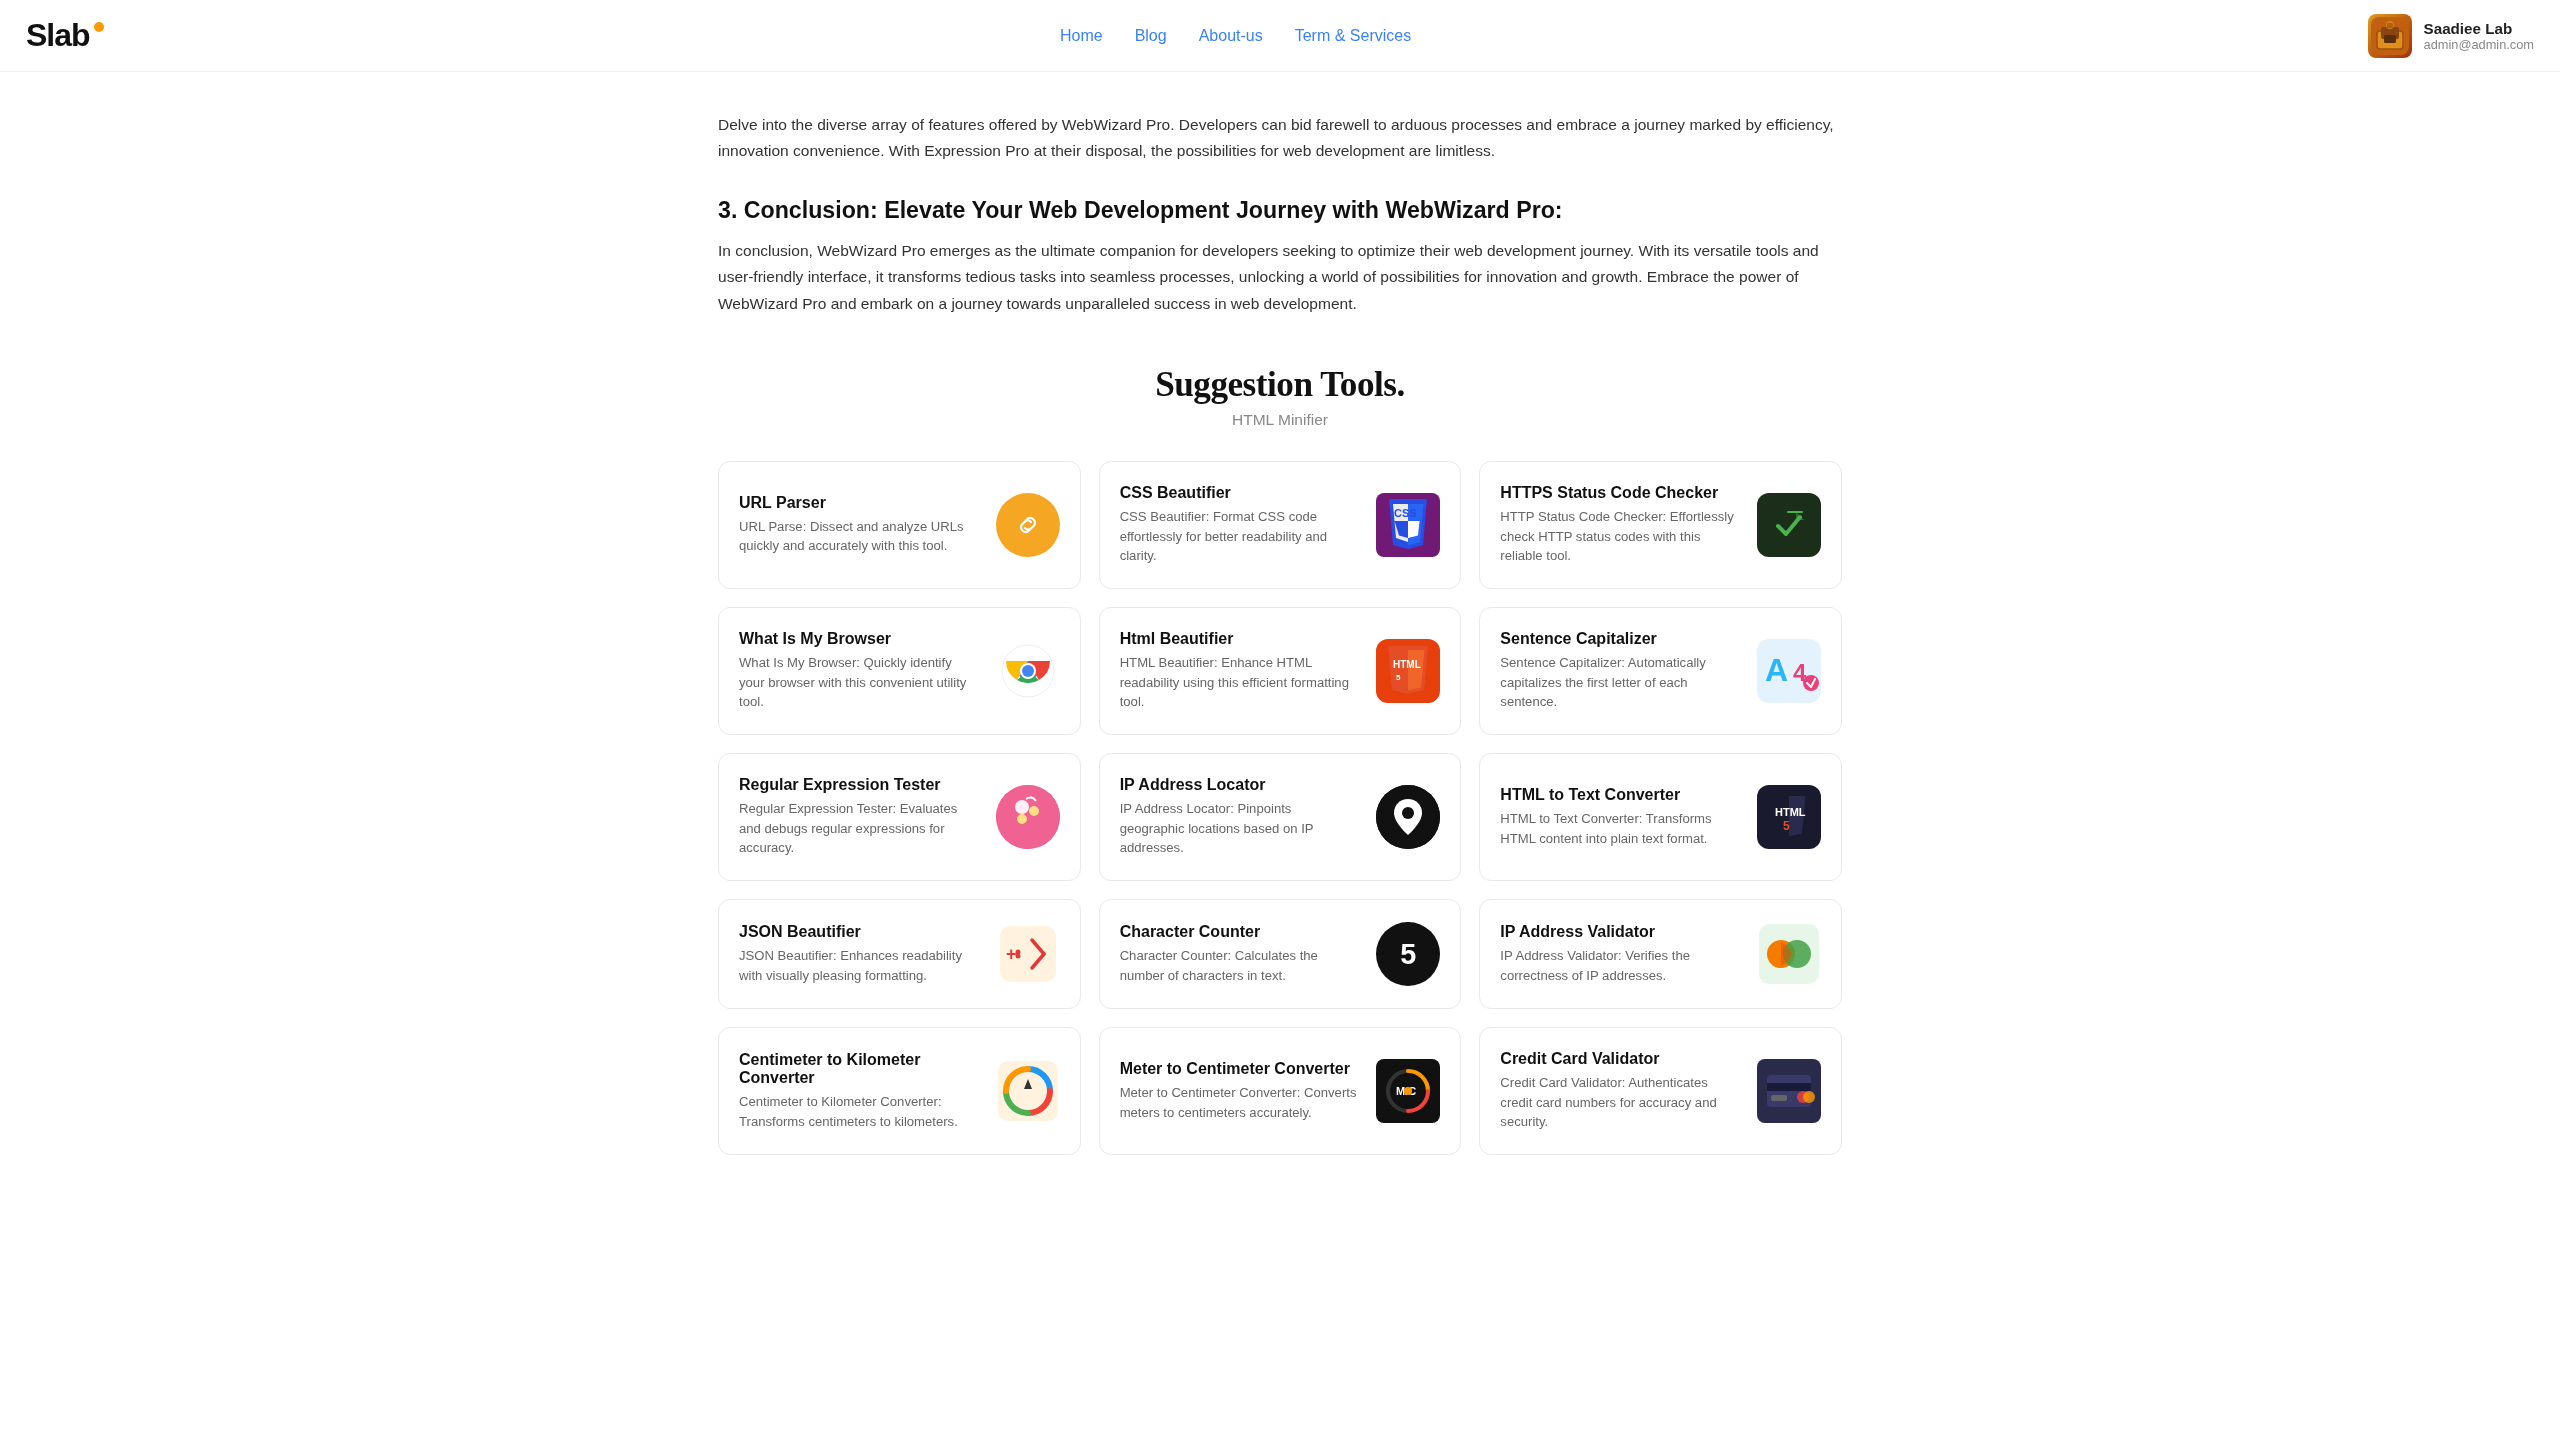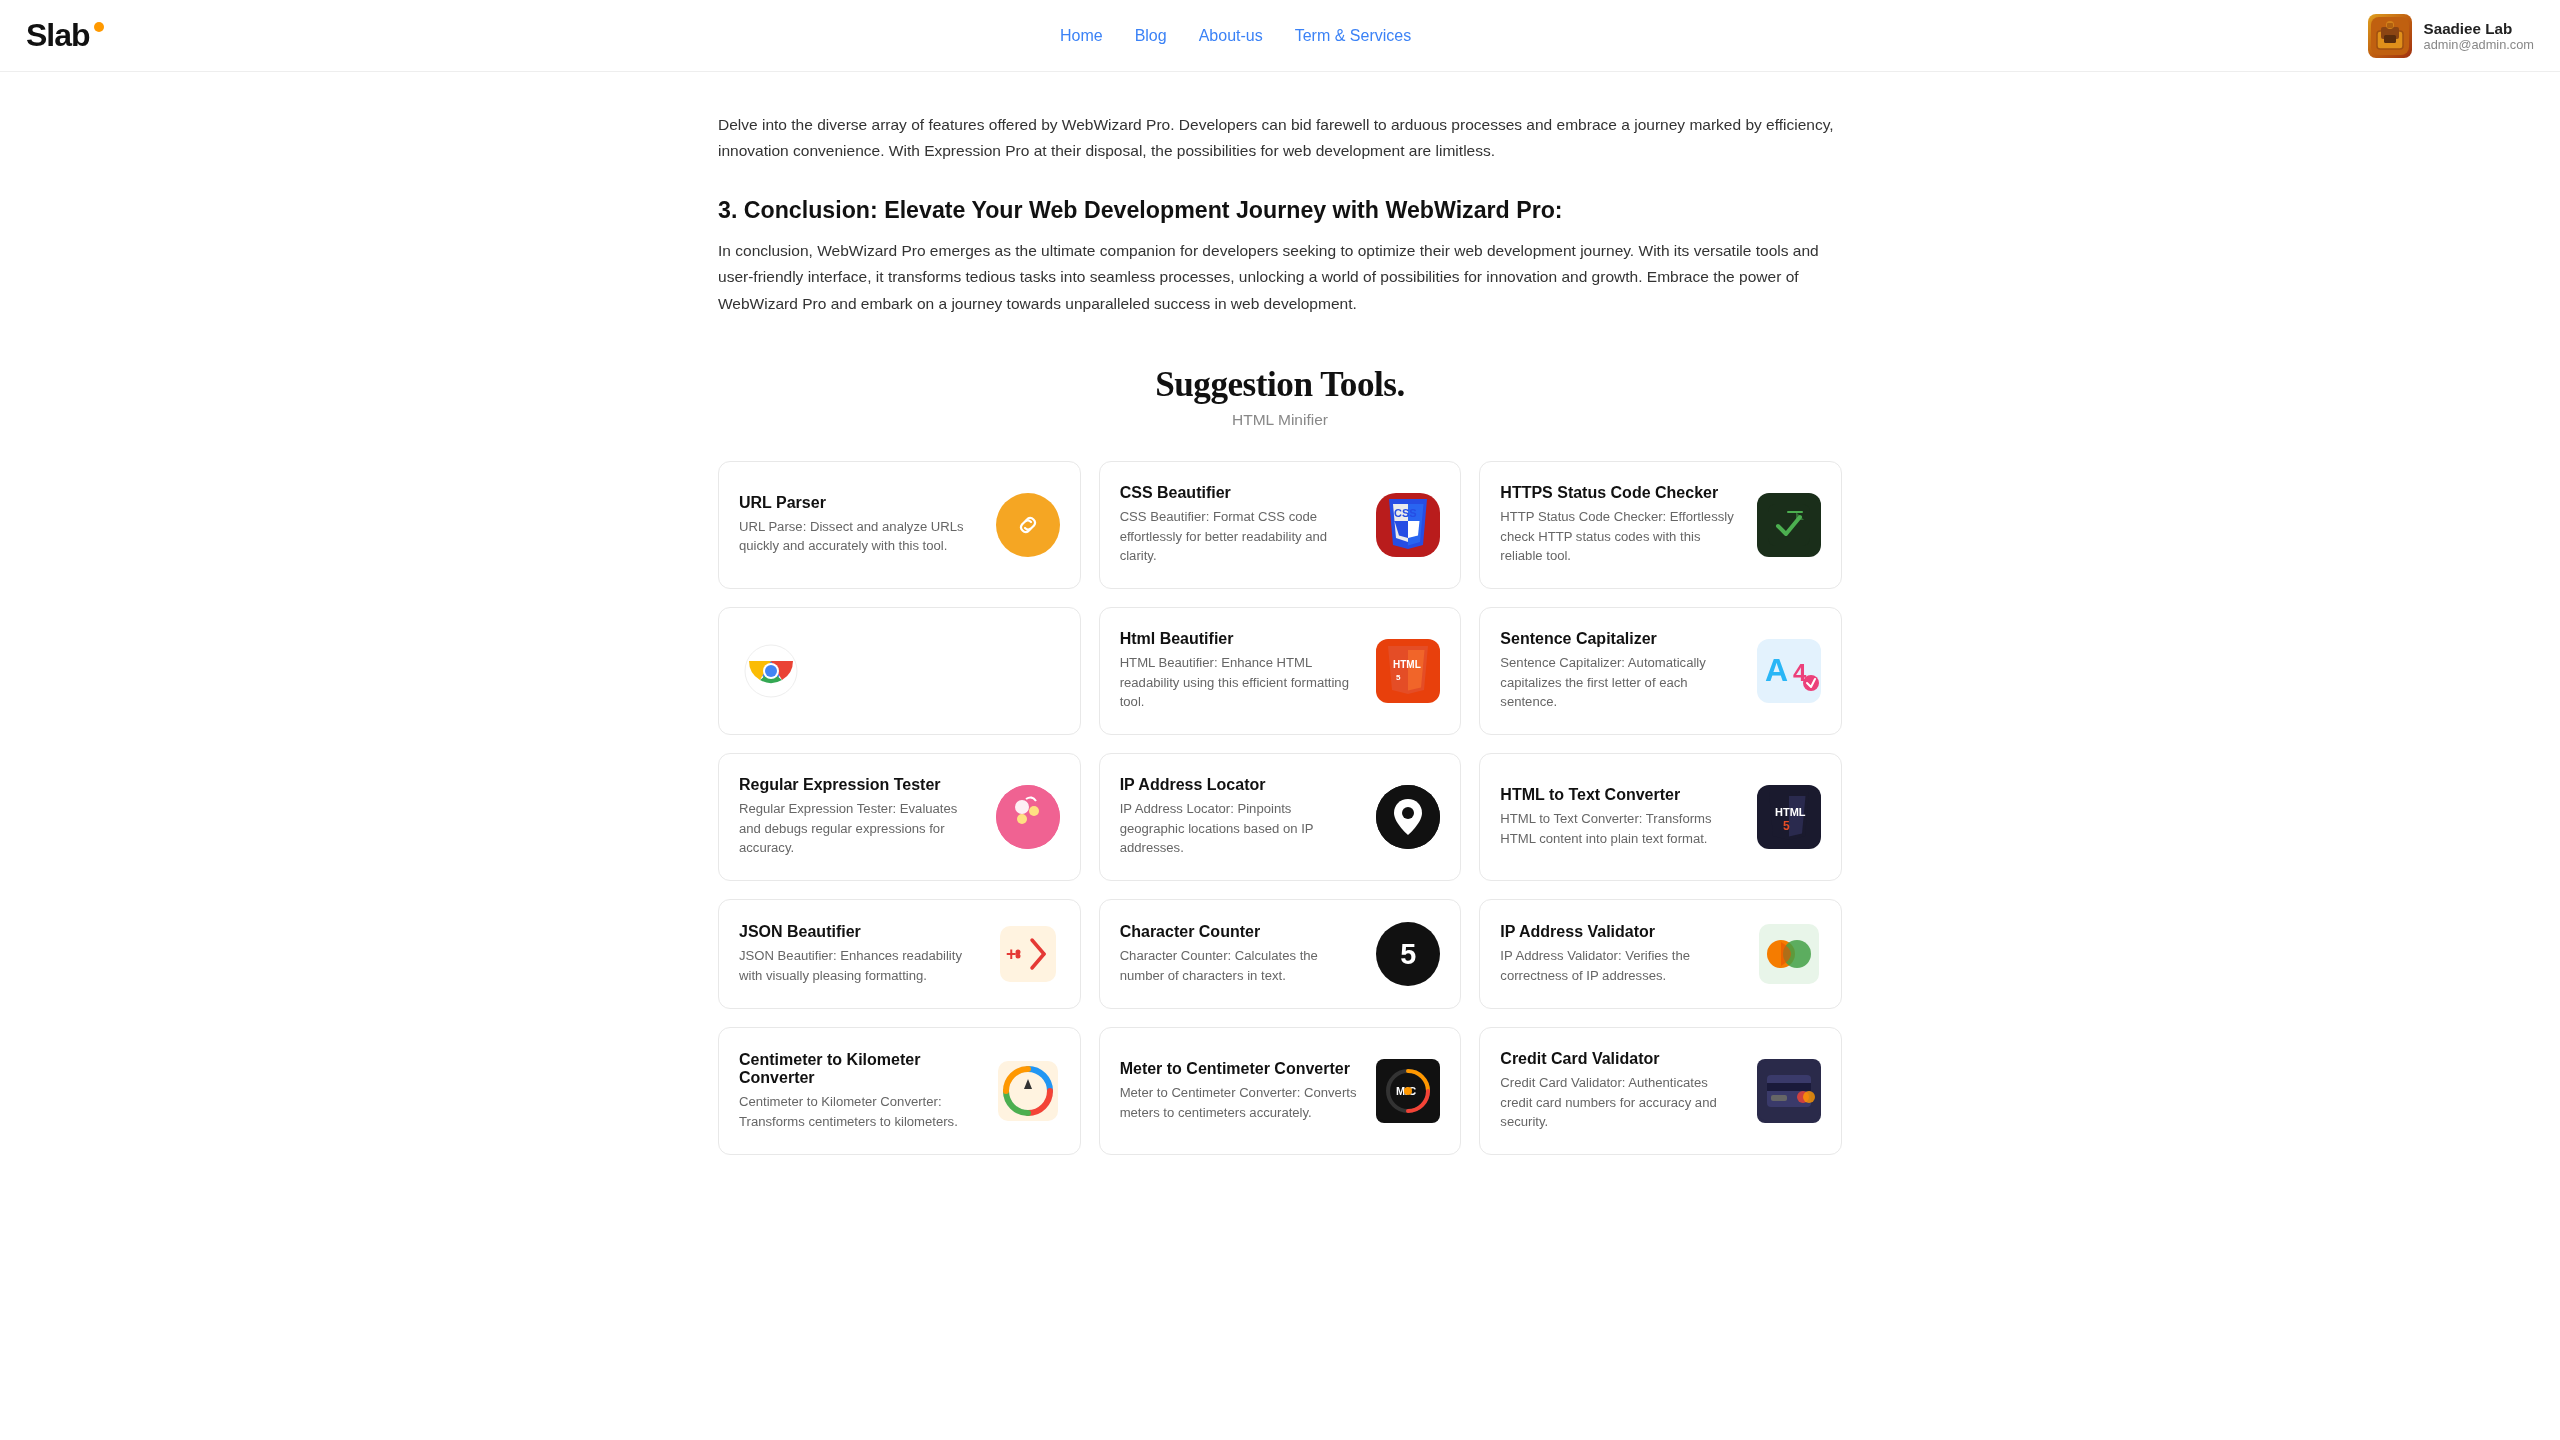--- a/index.html
+++ b/index.html
@@ -146,22 +146,22 @@
     .url-icon {
       width: 64px; height: 64px;
       background: #f5a623;
       border-radius: 50%;
       display: flex; align-items: center; justify-content: center;
       font-size: 1.6rem; color: #fff;
     }
     
     .css-icon {
       width: 64px; height: 64px;
-      background: #b91c1c;
-      border-radius: 20px;
+      background: #701a75;
+      border-radius: 8px;
       display: flex; align-items: center; justify-content: center;
       font-size: 0.75rem; font-weight: 900; color: #fff;
       position: relative;
     }
     
     .https-icon {
       width: 64px; height: 64px;
       background: #1a2e1a;
       border-radius: 12px;
       display: flex; align-items: center; justify-content: center;
@@ -333,20 +333,24 @@
     <div class="https-icon">
         <svg width="42" height="42" viewBox="0 0 42 42" fill="none">
           <rect width="42" height="42" rx="8" fill="#1a2e1a"></rect>
           <polyline points="10,22 18,30 32,13" stroke="#4caf50" stroke-width="4" stroke-linecap="round" stroke-linejoin="round"></polyline>
           <path d="M28 8 L36 16 L28 16 Z" fill="#4caf50" opacity="0.5"></path>
           <line x1="20" y1="8" x2="34" y2="8" stroke="#4caf50" stroke-width="2" stroke-linecap="round"></line>
         </svg>
       </div>
   </div>
       <div class="tool-card">
+    <div class="tool-info">
+      <div class="tool-name">What Is My Browser</div>
+      <div class="tool-desc">What Is My Browser: Quickly identify your browser with this convenient utility tool.</div>
+    </div>
     <div class="chrome-icon">
         <svg width="56" height="56" viewBox="0 0 56 56" fill="none">
           <circle cx="28" cy="28" r="26" fill="white" stroke="#eee" stroke-width="1"></circle>
           <circle cx="28" cy="28" r="10" fill="#4285f4"></circle>
           <path d="M28 18 L50 18 A22 22 0 0 1 39 37 Z" fill="#ea4335"></path>
           <path d="M17 37 A22 22 0 0 1 6 18 L28 18 Z" fill="#fbbc05"></path>
           <path d="M39 37 A22 22 0 0 1 17 37 L28 28 Z" fill="#34a853"></path>
           <circle cx="28" cy="28" r="8" fill="white"></circle>
           <circle cx="28" cy="28" r="6" fill="#4285f4"></circle>
         </svg>

